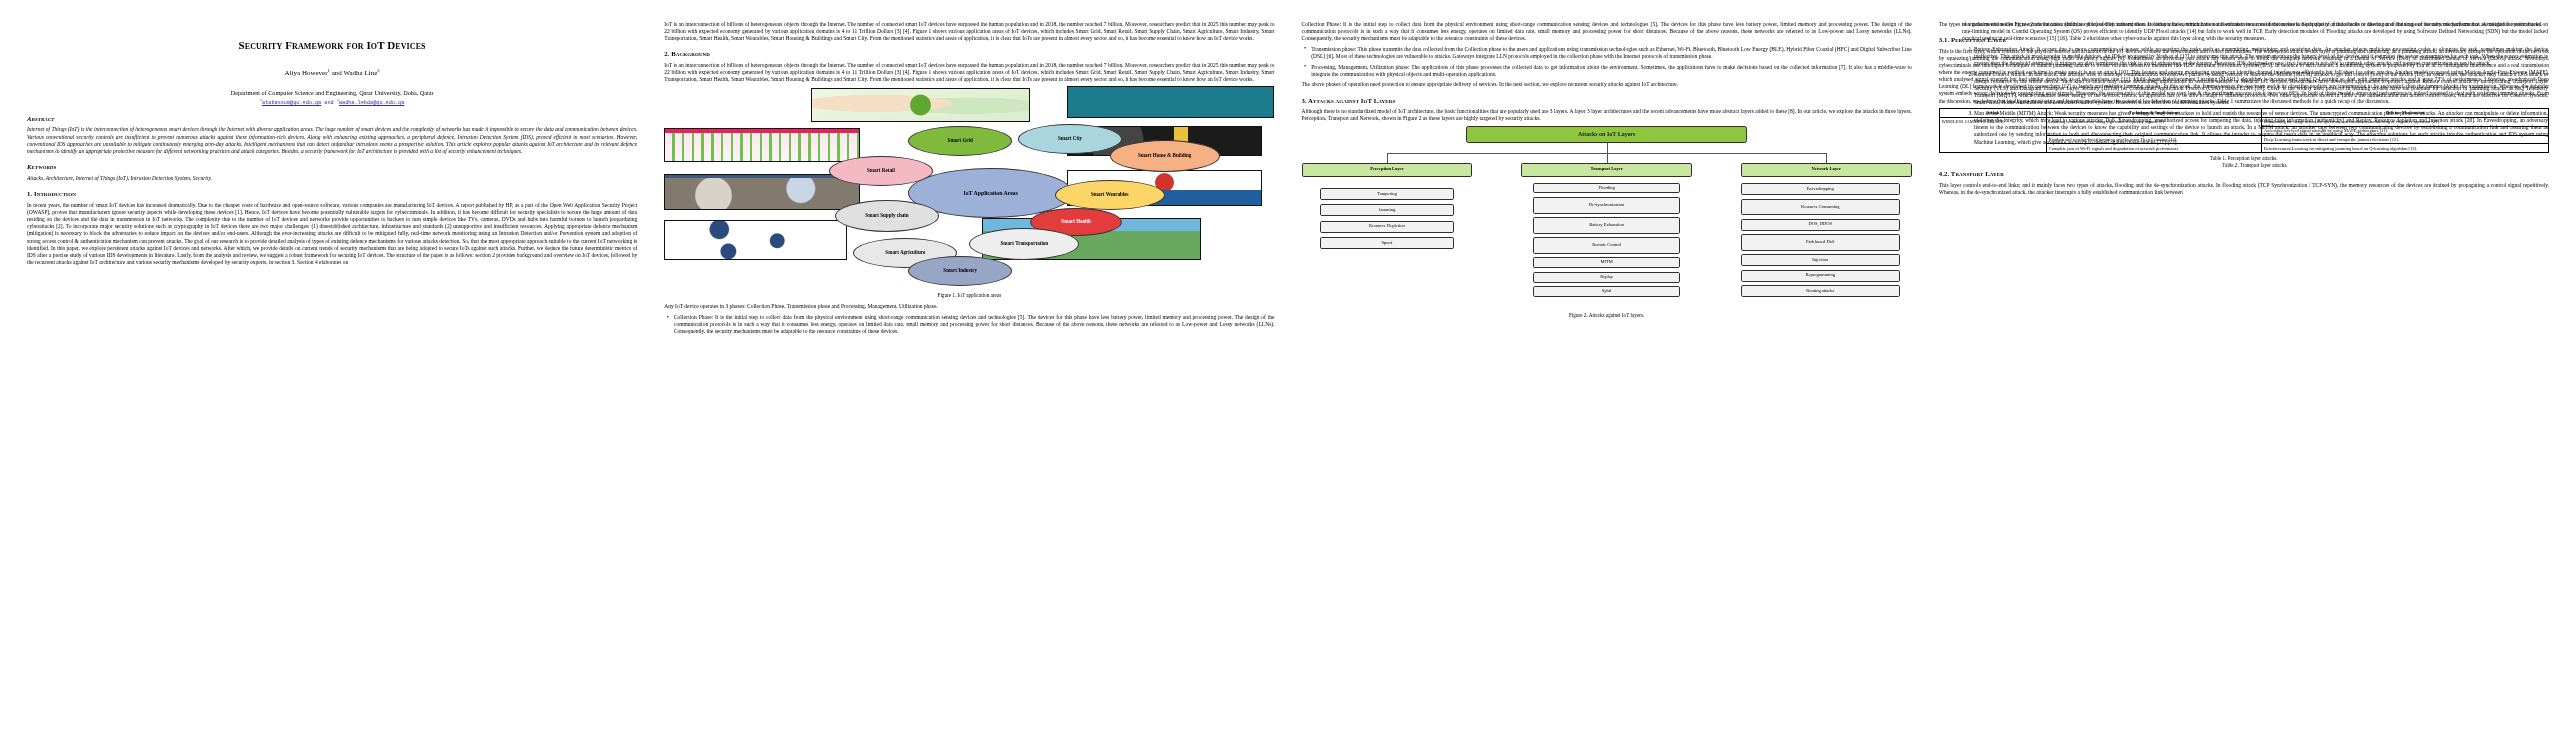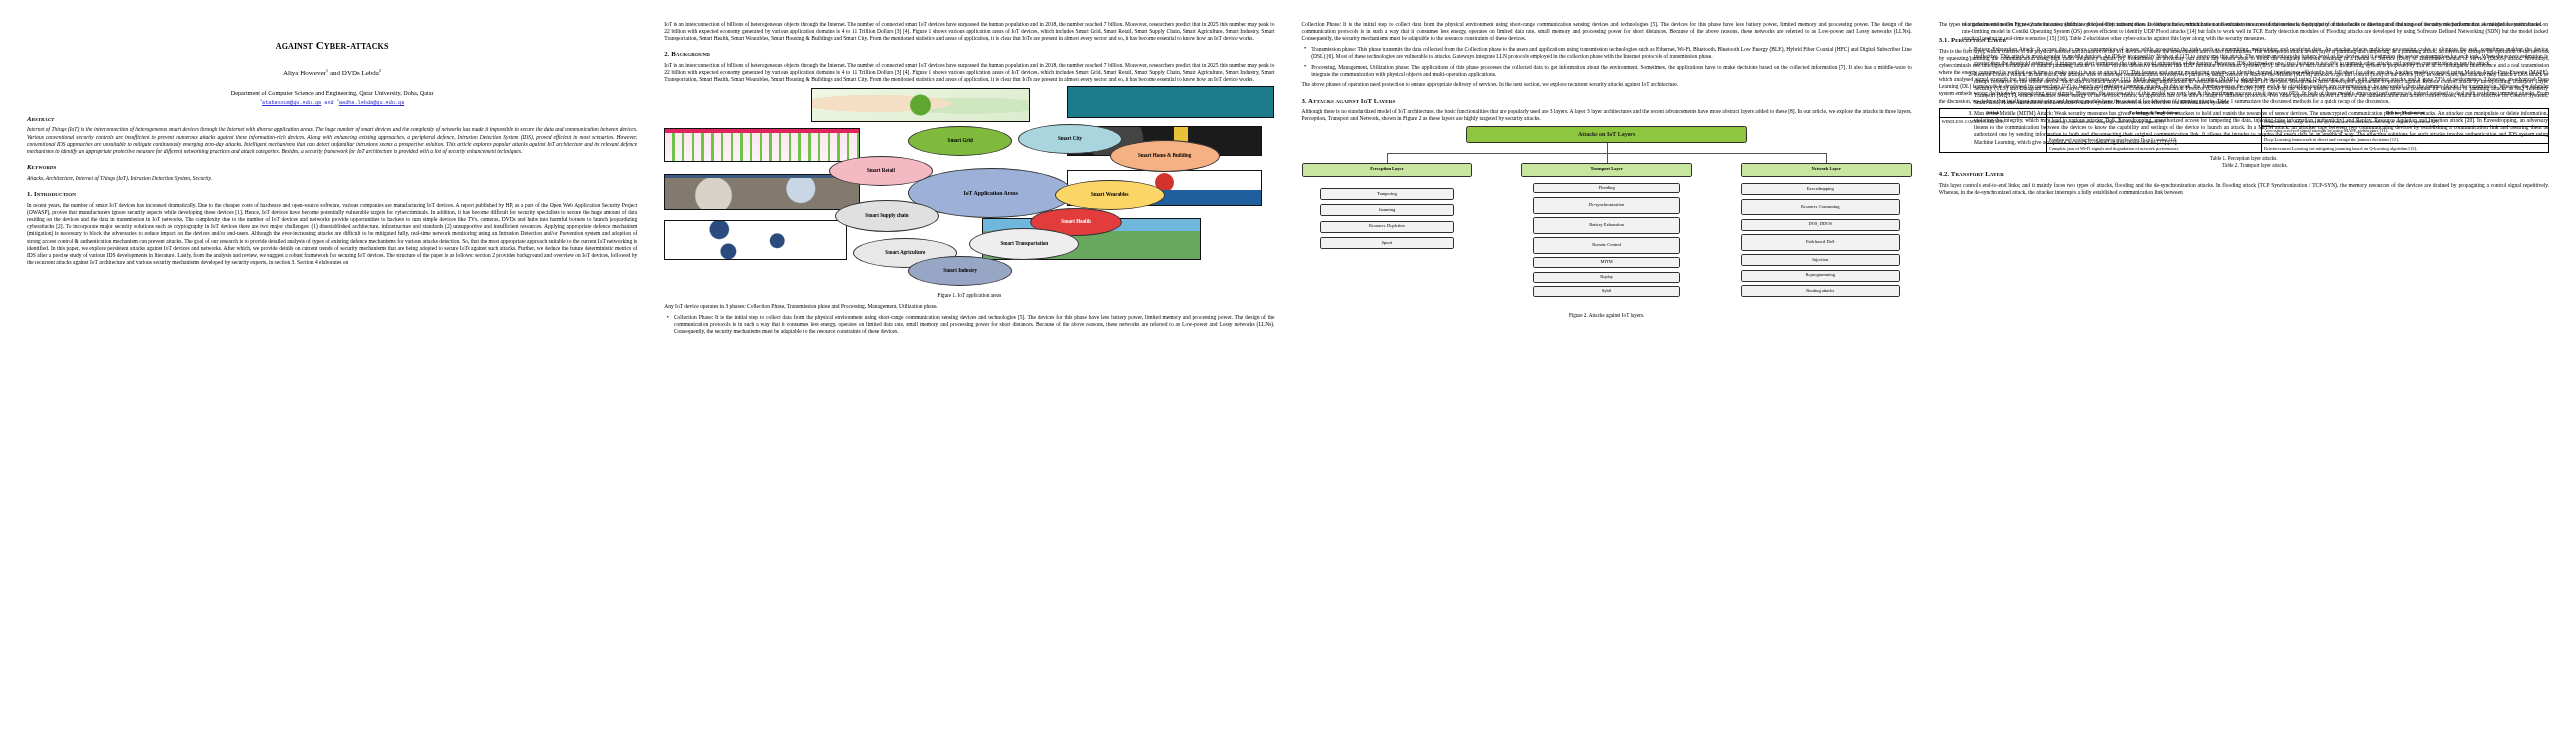--- a/index.html
+++ b/index.html
@@ -82,27 +82,27 @@
 </style>
 </head>
 <body>
 
 <div class="page">
  <div class="cols">
 
   <div class="col">
 
     <div class="title">
-      <div>against Cyber-attacks</div>
+      <div>Security Framework for IoT Devices</div>
     </div>
 
     <div class="authors">
       <span>Aliya However</span><span class="sup">1</span>
       <span>and</span>
-      <span>DVDs Lebda</span><span class="sup">2</span>
+      <span>Wadha Line</span><span class="sup">2</span>
     </div>
 
     <div class="affil">Department of Computer Science and Engineering, Qatar University, Doha, Qatar</div>
 
     <div class="emails">
       <span class="sup">1</span><span class="mail">atabassum@qu.edu.qa</span><span> and </span><span class="sup">2</span><span class="mail">wadha.lebda@qu.edu.qa</span>
     </div>
 
     <h2 class="sec abs">Abstract</h2>
     <p class="abstract-body">Internet of Things (IoT) is the interconnection of heterogeneous smart devices through the Internet with diverse application areas. The huge number of smart devices and the complexity of networks has made it impossible to secure the data and communication between devices. Various conventional security controls are insufficient to prevent numerous attacks against these information-rich devices. Along with enhancing existing approaches, a peripheral defence, Intrusion Detection System (IDS), proved efficient in most scenarios. However, conventional IDS approaches are unsuitable to mitigate continuously emerging zero-day attacks. Intelligent mechanisms that can detect unfamiliar intrusions seems a prospective solution. This article explores popular attacks against IoT architecture and its relevant defence mechanisms to identify an appropriate protective measure for different networking practices and attack categories. Besides, a security framework for IoT architecture is provided with a list of security enhancement techniques.</p>

